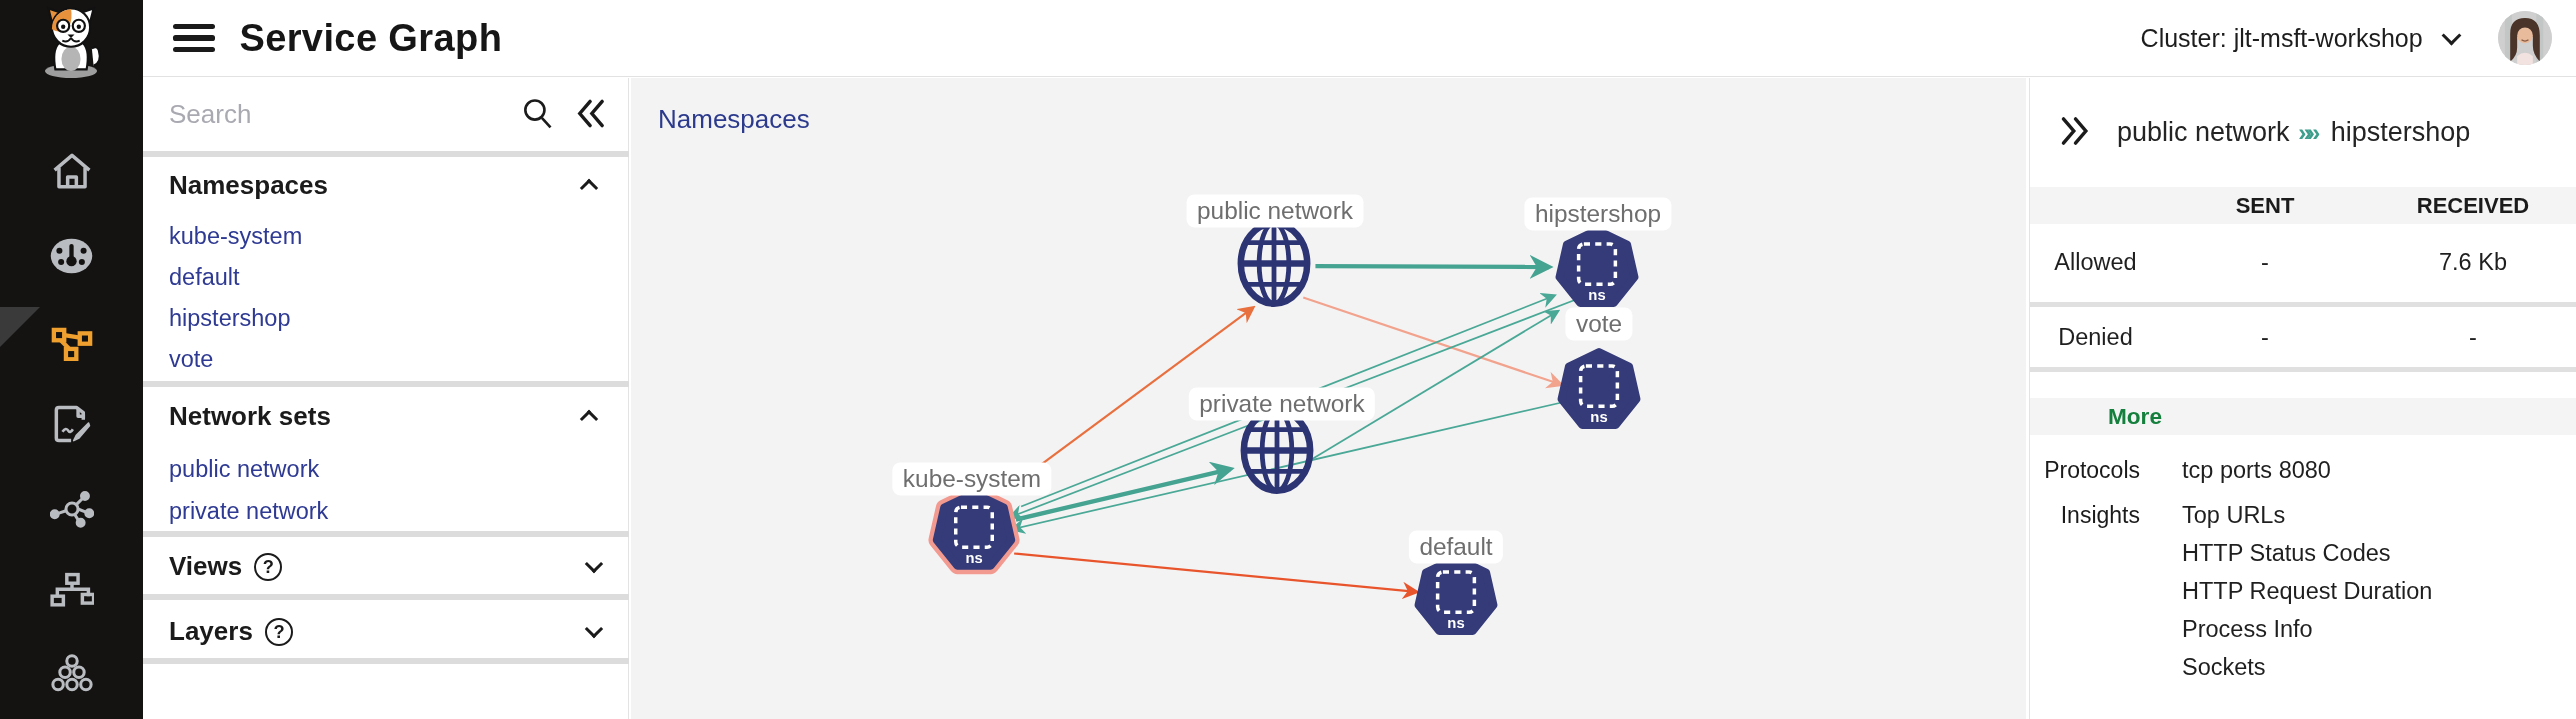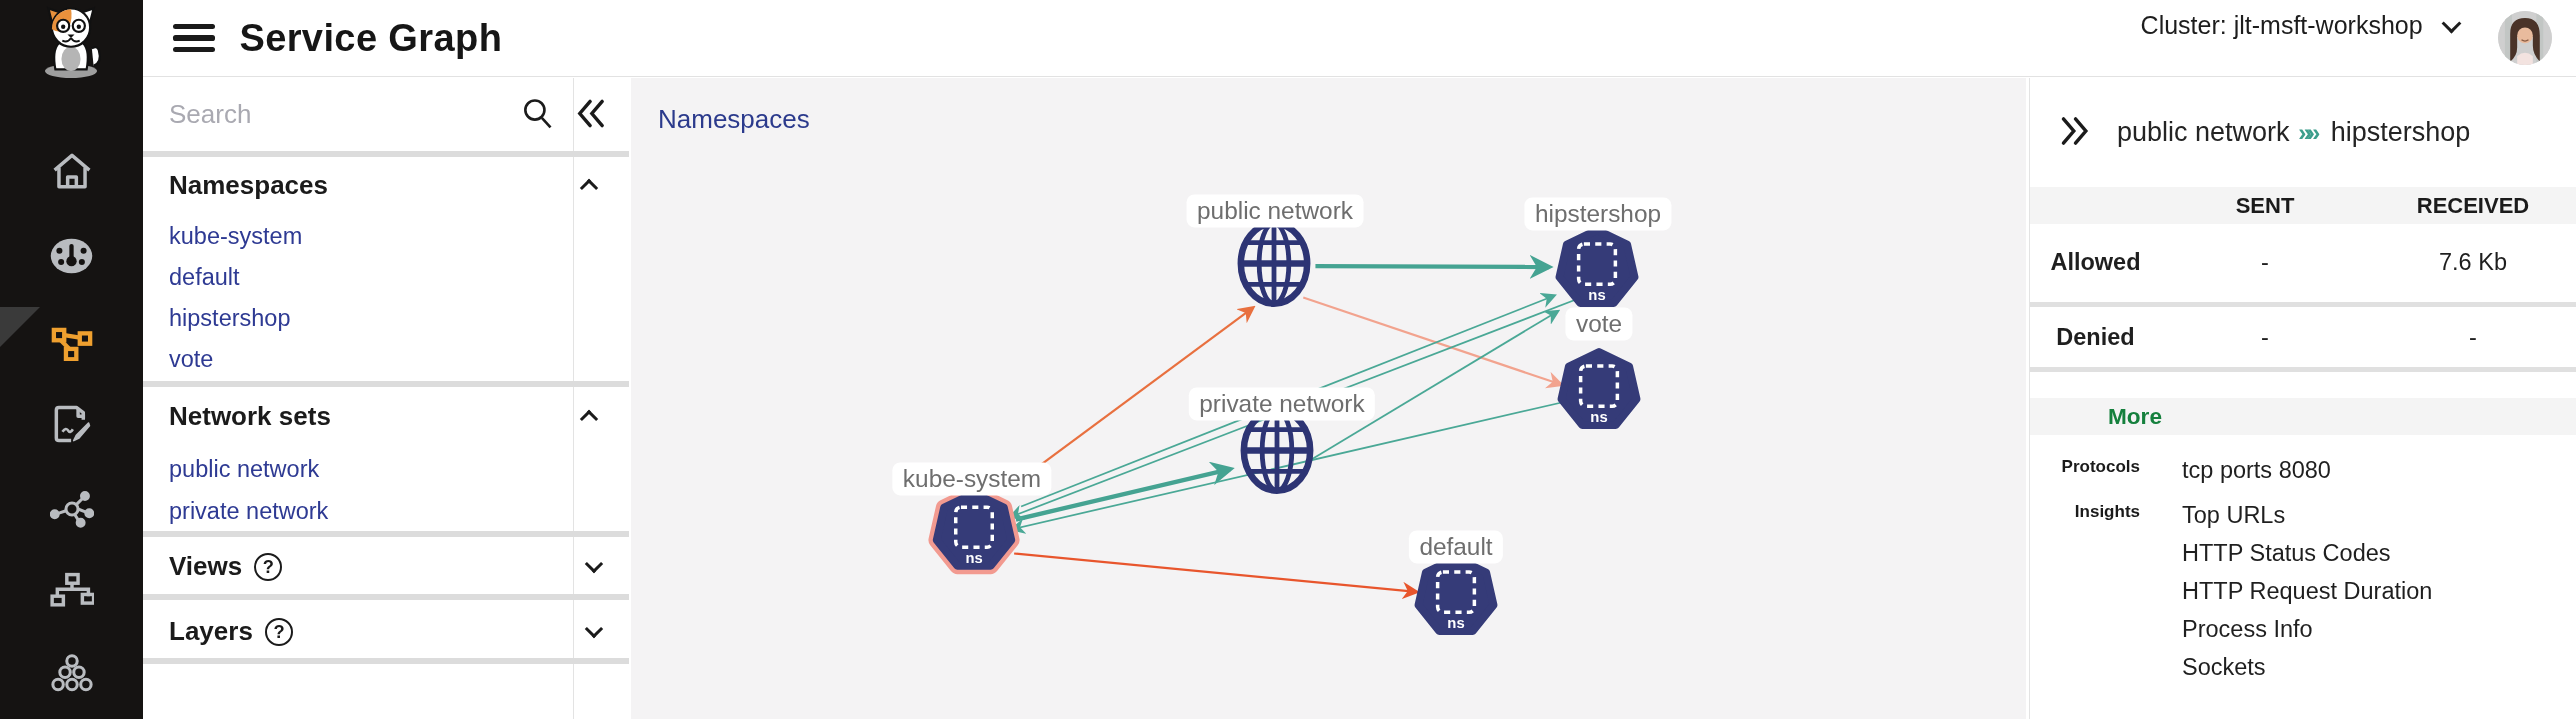--- a/index.html
+++ b/index.html
@@ -12,30 +12,30 @@
   .rail-item { position:absolute; left:0; width:143px; height:63px; display:flex; align-items:center; justify-content:center; cursor:pointer; }
   .rail-notch { position:absolute; left:0; top:307px; width:0; height:0;
     border-top:40px solid #3a3a3a; border-right:40px solid transparent; }
 
   
   .topbar { position:absolute; left:143px; top:0; width:2433px; height:77px; background:#fff;
     border-bottom:1.7px solid #e2e2e2; display:flex; align-items:center; z-index:4; }
   .hamburger { margin-left:30px; width:42px; cursor:pointer; }
   .hamburger div { height:5.2px; background:#1a1a1a; border-radius:2.6px; margin:6.1px 0; }
   .app-title { margin-left:24.4px; font-size:38px; font-weight:700; color:#161616; letter-spacing:0.4px; }
-  .topbar-right { margin-left:auto; display:flex; align-items:flex-start; margin-right:24.4px; }
+  .topbar-right { margin-left:auto; display:flex; align-items:center; margin-right:24.4px; }
   .cluster-sel { display:flex; align-items:center; font-size:25px; color:#1d1d1d; cursor:pointer; }
   .chev { display:inline-block; width:14px; height:14px; border-right:3px solid #1d1d1d; border-bottom:3px solid #1d1d1d; }
   .chev.down { transform:rotate(45deg) translateY(-3.5px); }
   .chev.up { transform:rotate(-135deg) translateY(-3.5px); }
   .cluster-sel .chev { margin-left:19px; }
   .avatar { width:54px; height:54px; border-radius:50%; overflow:hidden; margin-left:42px; cursor:pointer; background:#d6d6d6; }
 
   
-  .left-panel { position:absolute; left:143px; top:78px; width:431px; height:641px; background:#fff;
+  .left-panel { position:absolute; left:143px; top:78px; width:486px; height:641px; background:#fff;
     border-right:1.7px solid #e3e3e3; z-index:3; }
   .hdiv { position:absolute; left:0; width:486px; height:6.1px; background:#dcdcdc; }
   .search-row { position:absolute; left:0; top:0; width:486px; height:73px; display:flex; align-items:center; padding:0 22.6px 0 26px; }
   .search-input { flex:1; border:none; outline:none; font-size:26px; color:#333; background:transparent;
     font-family:"Liberation Sans","DejaVu Sans",sans-serif; }
   .search-input::placeholder { color:#a9a9b1; }
   .sec-h { position:absolute; left:0; width:486px; height:47px; display:flex; align-items:center;
     padding:0 31px 0 26px; cursor:pointer; }
   .sec-h .lbl { font-size:26px; font-weight:700; color:#1b1b1b; }
   .sec-h .chev { margin-left:auto; width:13px; height:13px; border-width:3.5px; border-color:#1b1b1b; }
@@ -56,28 +56,28 @@
   
   .details { position:absolute; left:2029px; top:78px; width:547px; height:641px; background:#fff;
     border-left:1.7px solid #e3e3e3; z-index:3; }
   .bc-row { position:absolute; left:0; top:0; width:547px; height:109px; display:flex; align-items:center; padding-left:30px; }
   .bc-text { margin-left:26px; font-size:27px; color:#242424; display:flex; align-items:center; }
   .bc-sep { color:#3d9e8c; font-weight:700; margin:0 8.7px; font-size:24.4px; letter-spacing:-5.2px; padding-right:7px;}
   .dgrid { display:grid; grid-template-columns:131px 1fr 1fr; align-items:center; width:547px; }
   .thead { position:absolute; top:109px; height:37px; background:#f4f4f4; font-size:22px; font-weight:700; color:#1b1b1b; }
   .thead div { text-align:center; }
   .trow { position:absolute; height:78px; font-size:23.5px; color:#1f1f1f; }
-  .trow .rl { text-align:center; font-weight:700; }
+  .trow .rl { text-align:center; font-weight:400; }
   .trow div { text-align:center; }
   .ddiv { position:absolute; left:0; width:547px; height:5.2px; background:#e0e0e0; }
   .more-band { position:absolute; left:0; top:320px; width:547px; height:37px; background:#f4f4f4;
     display:flex; align-items:center; }
   .more-band span { margin-left:78px; font-size:22.6px; font-weight:700; color:#15803d; }
   .kv { position:absolute; left:0; width:547px; display:flex; }
-  .kv .k { width:110px; text-align:right; font-size:17px; font-weight:700; color:#1b1b1b; flex:none; }
+  .kv .k { width:110px; text-align:right; font-size:23px; font-weight:400; color:#1b1b1b; flex:none; }
   .kv .v { margin-left:42px; font-size:23.5px; color:#1f1f1f; }
   .ins-list div { height:38px; display:flex; align-items:flex-start; }
 </style>
 </head>
 <body>
 
 <div class="rail">
   <div class="rail-logo">
     <svg width="108" height="73" viewBox="0 0 124 84">
       <ellipse cx="62" cy="76" rx="30" ry="8" fill="#9e9e9e"></ellipse>

